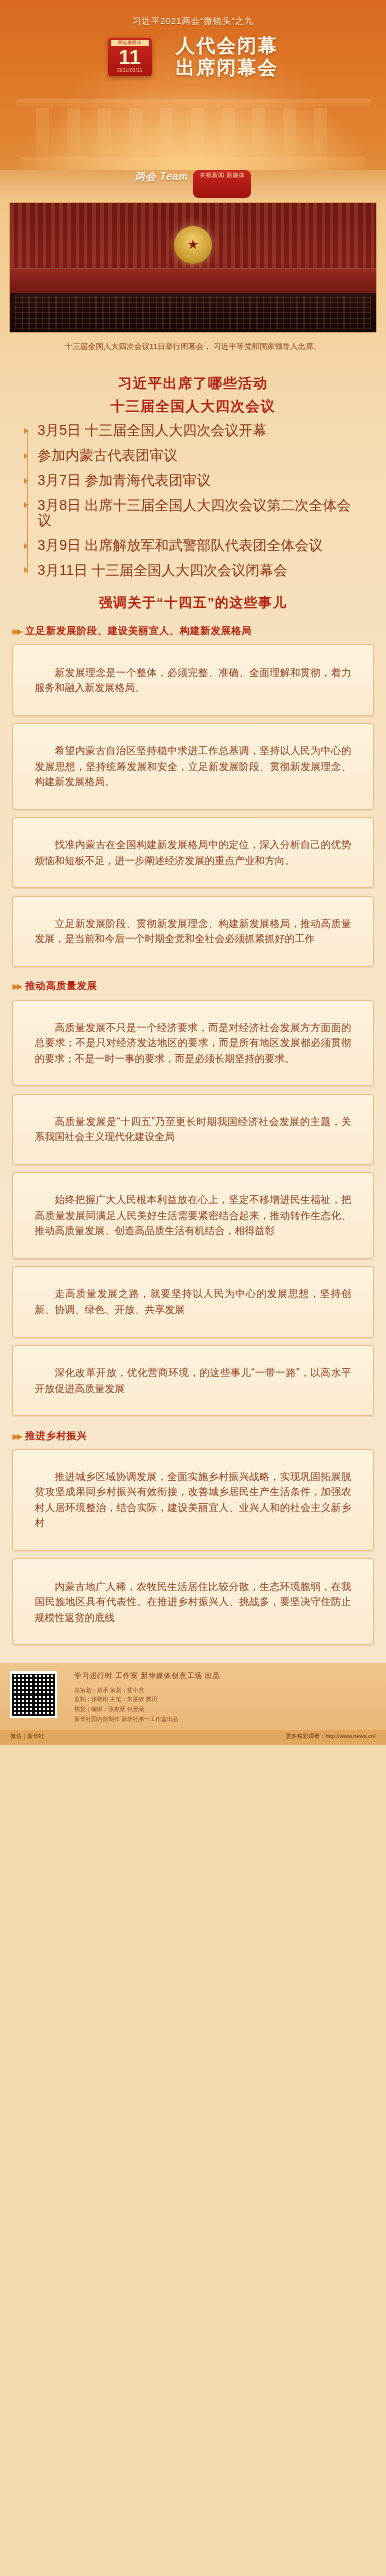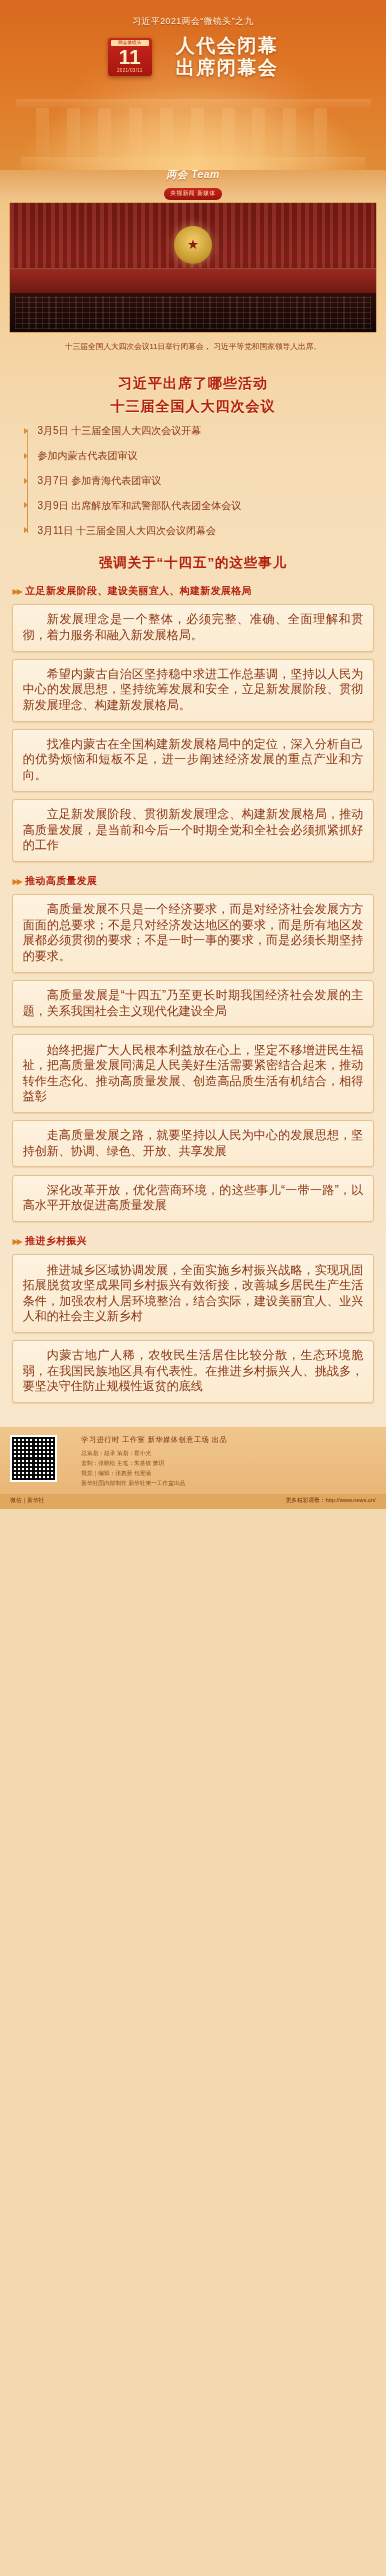--- a/index.html
+++ b/index.html
@@ -99,23 +99,22 @@
   }
   .hall .roof{
     position:absolute;left:15.5px;right:15.5px;bottom:62px;height:9.3px;
     background:linear-gradient(180deg,rgba(255,230,185,.32),rgba(255,210,150,.08));
     border-radius:2.1px;
   }
 
   
   .logo-bar{
     height:28px;
-    display:flex;align-items:center;justify-content:center;gap:5.2px;
+    display:flex;justify-content:center;gap:5.2px;
     background:linear-gradient(180deg,#e5a45b,#f0c289);
-    flex-direction:column;
   }
   .logo-cn{
     font-size:10.3px;font-weight:bold;color:#fff6e6;font-style:italic;
     text-shadow:0 0.5px 1px rgba(130,55,15,.5);
     letter-spacing:0.5px;
   }
   .logo-pill{
     background:linear-gradient(180deg,#c9241f,#9d120c);
     color:#ffe6b0;font-size:5.7px;border-radius:5.7px;padding:2.1px 6.2px;
     letter-spacing:0.5px;
@@ -197,21 +196,21 @@
     position:relative;
     padding-left:13.4px;
   }
   .timeline .tl-line{
     position:absolute;left:3.1px;top:5.2px;bottom:5.2px;width:1px;
     background:linear-gradient(180deg,#e0a35a,#d98c3e);
   }
   .tl-item{
     position:relative;
     margin-bottom:9.3px;
-    font-size:10px;
+    font-size:14px;
     line-height:15.5px;
     color:#8a3312;
   }
   .tl-item .dot{
     position:absolute;left:-13.4px;top:4.6px;
     width:0;height:0;
     border-left:4.6px solid #d98c3e;
     border-top:3.1px solid transparent;
     border-bottom:3.1px solid transparent;
   }
@@ -234,35 +233,35 @@
   
   .card{
     margin:0 12.4px 7.2px;
     background:linear-gradient(180deg,#fdf3e0,#fbeacf);
     border:0.5px solid #e8c188;
     border-radius:3.1px;
     padding:7.2px 9.3px;
     box-shadow:0 0.5px 1px rgba(170,110,50,.15);
   }
   .card p{
-    margin:0;
-    font-size:12px;
+    margin:12px;
+    font-size:10px;
     line-height:15.5px;
     color:#8a3312;
     text-indent:2em;
     text-align:justify;
   }
 
   
   .footer{
-    margin-top:24px;
+    margin-top:18px;
     background:linear-gradient(180deg,#f0c68d,#e9b777);
     padding:8.2px 10.3px 5.2px;
     display:flex;
-    gap:24px;
+    gap:17px;
     align-items:flex-start;
   }
   .qr{
     width:47px;height:47px;flex:none;
     background:#fff;
     padding:2.1px;
     box-sizing:border-box;
   }
   .qr-inner{
     width:100%;height:100%;
@@ -340,20 +339,21 @@
   <div class="h-red">
     <div>习近平出席了哪些活动</div>
     <div>十三届全国人大四次会议</div>
   </div>
 
   <div class="timeline">
     <div class="tl-line"></div>
     <div class="tl-item"><span class="dot"></span><span>3月5日 十三届全国人大四次会议开幕</span></div>
     <div class="tl-item"><span class="dot"></span><span>参加内蒙古代表团审议</span></div>
     <div class="tl-item"><span class="dot"></span><span>3月7日 参加青海代表团审议</span></div>
+    <div class="tl-item"><span class="dot"></span><span>3月8日 出席十三届全国人大四次会议第二次全体会议</span></div>
     <div class="tl-item"><span class="dot"></span><span>3月9日 出席解放军和武警部队代表团全体会议</span></div>
     <div class="tl-item"><span class="dot"></span><span>3月11日 十三届全国人大四次会议闭幕会</span></div>
   </div>
 
   <div class="h-red2">强调关于“十四五”的这些事儿</div>
 
   <div class="sub-banner">
     <span class="arrows">▶▶</span>
     <span>立足新发展阶段、建设美丽宜人、构建新发展格局</span>
   </div>

